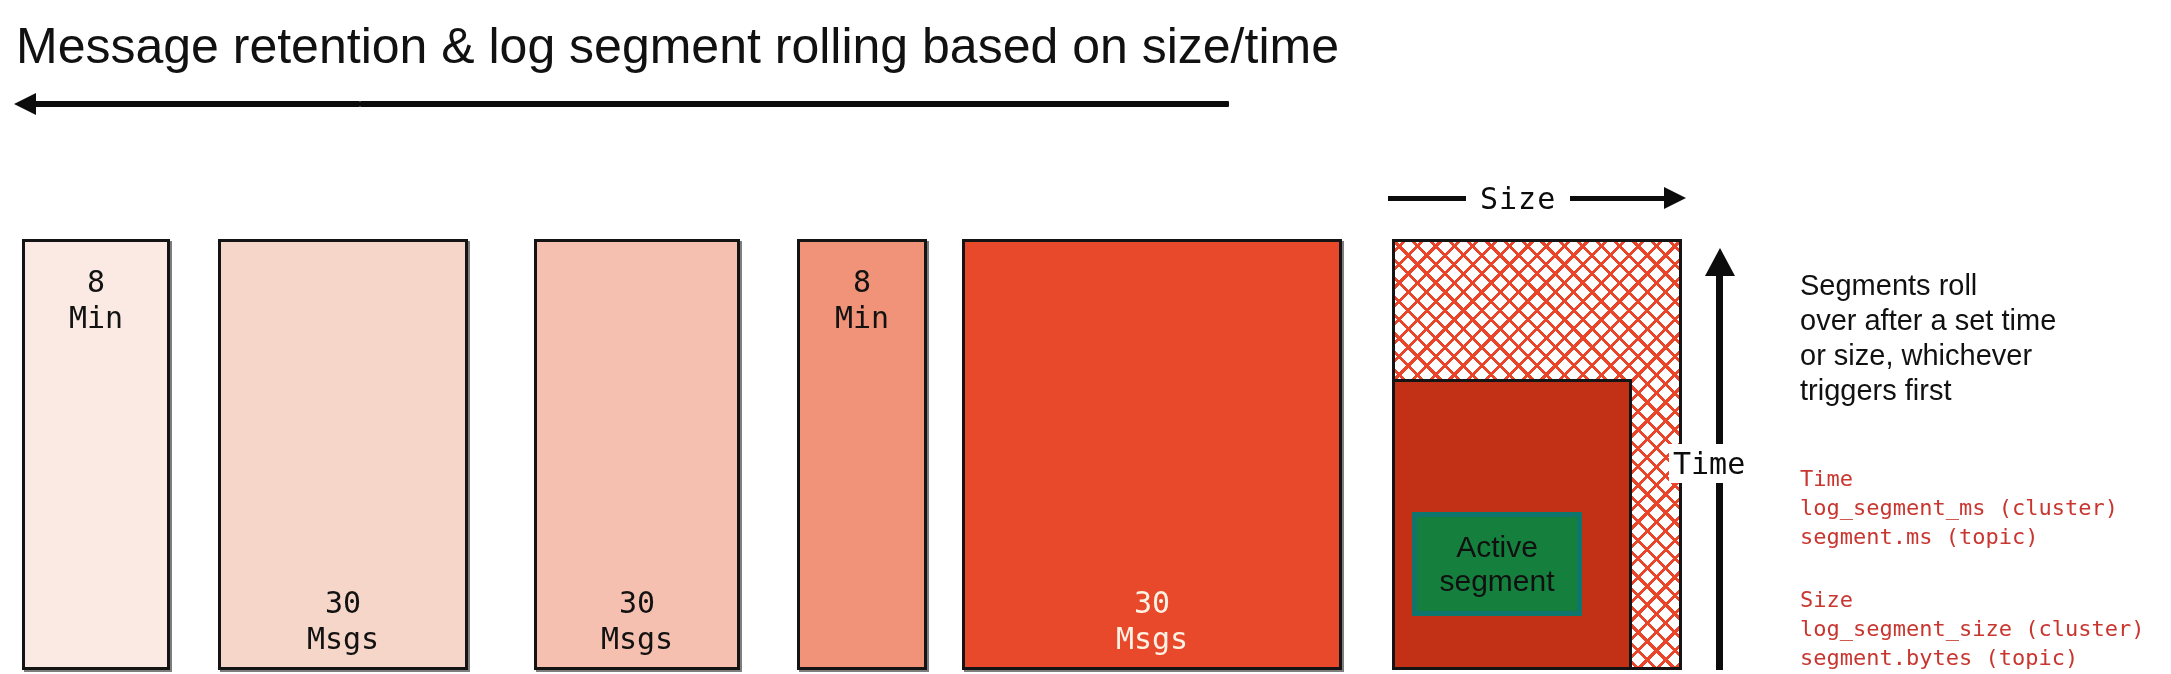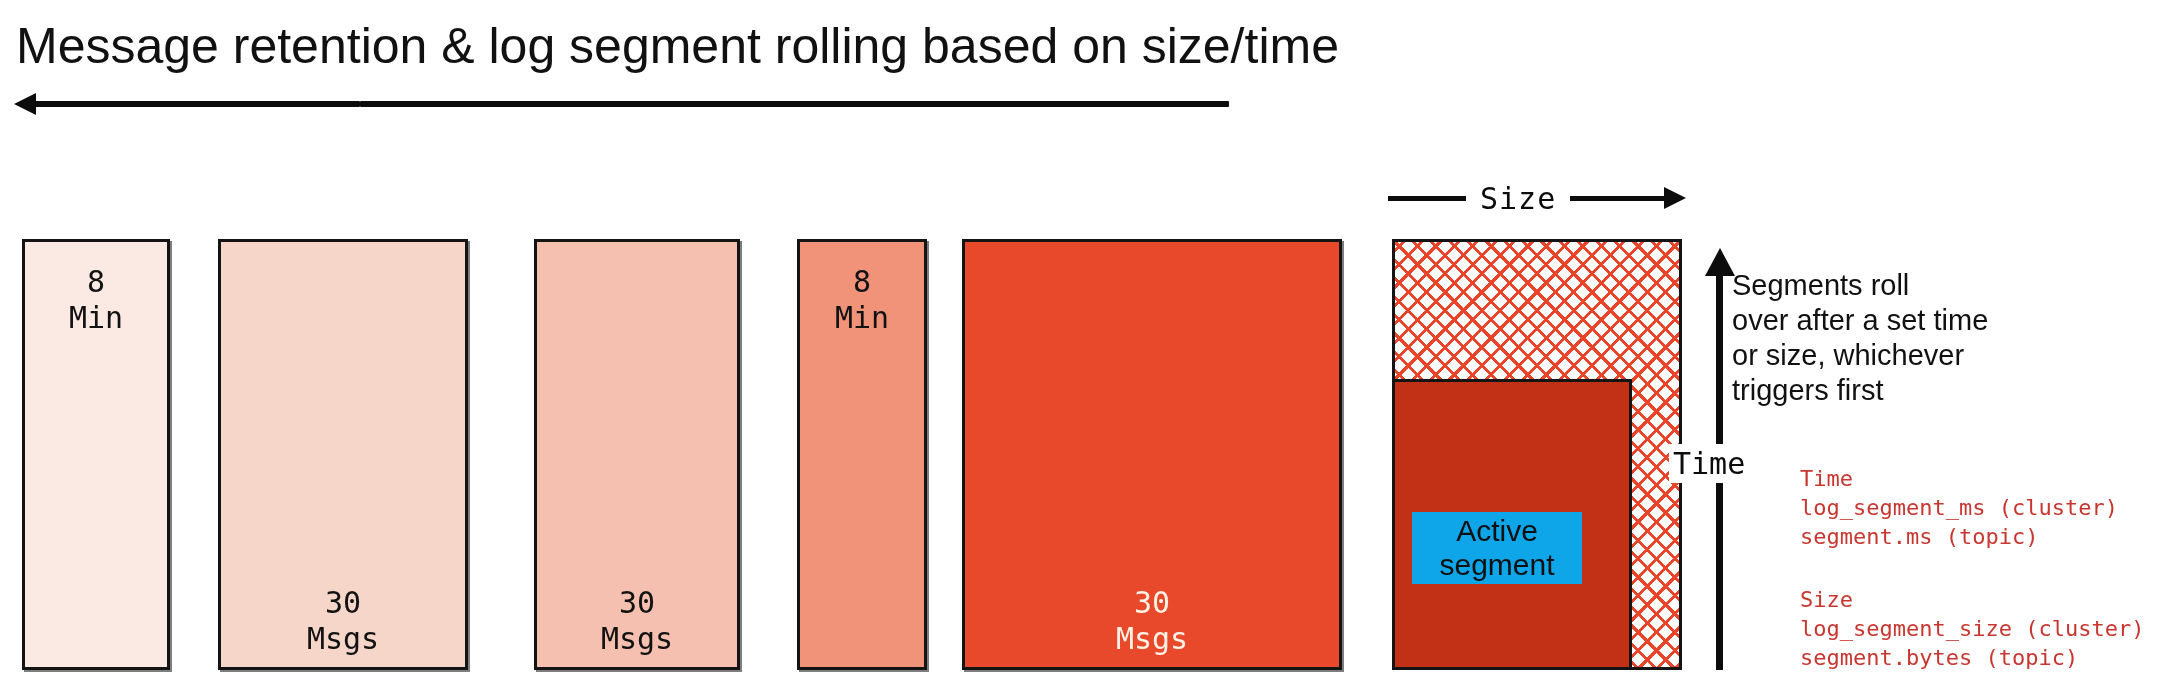--- a/index.html
+++ b/index.html
@@ -92,22 +92,22 @@
     background-image:
       repeating-linear-gradient(45deg,  #e8452a 0 3px, rgba(255,255,255,0) 3px 13px),
       repeating-linear-gradient(-45deg, #e8452a 0 3px, rgba(255,255,255,0) 3px 13px);
   }
   #active-fill{
     position:absolute;left:0px;top:140px;width:240px;height:291px;
     border:3px solid #141414;box-sizing:border-box;
     background:#c23016;
   }
   #active-box{
-    position:absolute;left:1412px;top:500px;width:170px;height:72px;
-    background:#0ea5e9;border:5px solid #0ea5e9;box-sizing:border-box;
+    position:absolute;left:1412px;top:500px;width:170px;height:104px;
+    background:#15803d;border:5px solid #0f766e;box-sizing:border-box;
     display:flex;align-items:center;justify-content:center;
   }
   #active-box-label{
     font-family:"Liberation Sans", sans-serif;
     font-size:30px;line-height:34px;color:#101010;text-align:center;
     white-space:pre-line;
   }
 
   
   #time-axis{left:1705px;top:236px;width:30px;height:422px;}
@@ -122,21 +122,21 @@
   }
   #time-label{
     left:1669px;top:432px;
     font-family:"DejaVu Sans Mono", monospace;
     font-size:30px;color:#0c0c0c;white-space:nowrap;
     background:#ffffff;padding:2px 4px;
   }
 
   
   #note{
-    left:1732px;top:256px;width:360px;
+    left:1800px;top:256px;width:360px;
     font-family:"Liberation Sans", sans-serif;
     font-size:29px;line-height:35px;color:#111111;
     white-space:pre-line;
   }
   .cfg{
     font-family:"DejaVu Sans Mono", monospace;
     font-size:22px;line-height:29px;color:#c8362f;
     white-space:pre-line;
   }
   #cfg-time{left:1800px;top:452px;}

